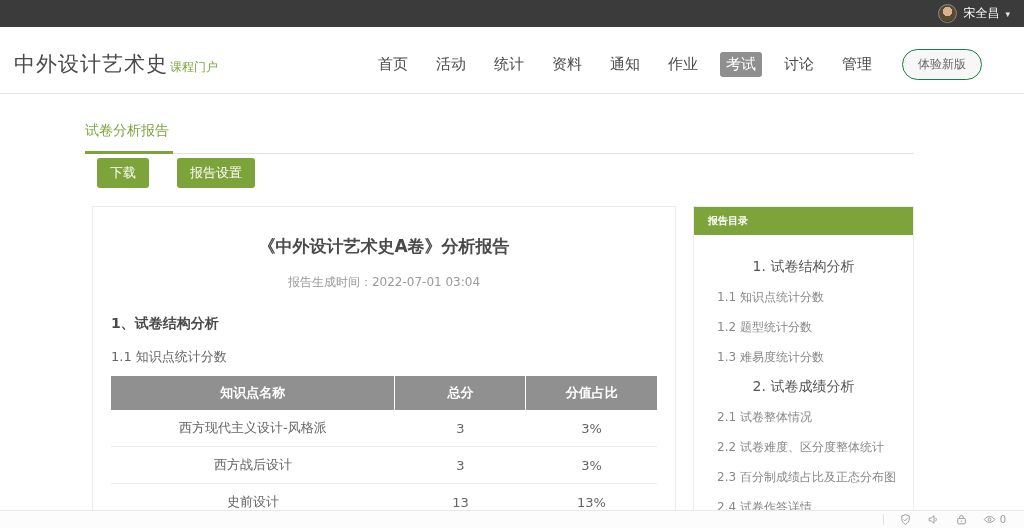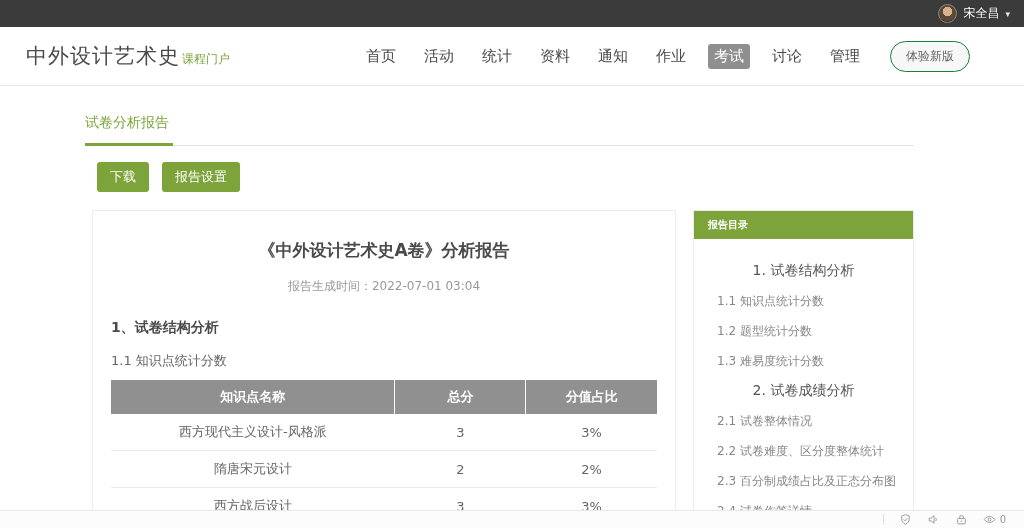--- a/index.html
+++ b/index.html
@@ -20,21 +20,21 @@
   .user { display: flex; align-items: center; gap: 6px; color: #fff; font-size: 12px; cursor: pointer; }
   .avatar {
     width: 19px; height: 19px; border-radius: 50%;
     background: radial-gradient(circle at 50% 38%, #d8b28b 0 34%, #5a4a33 35% 70%, #2e2a24 71% 100%);
     border: 1px solid #8a8a8a;
   }
   .caret { font-size: 9px; color: #e6e6e6; }
   
   .header {
     height: 59px; background: #fff; border-bottom: 1px solid #e6e6e6;
-    display: flex; align-items: center; padding: 0 26px;
+    display: flex; align-items: center; padding: 0 14px; margin-top: 8px;
   }
   .logo { display: flex; align-items: flex-end; cursor: pointer; }
   .logo-title { font-size: 21px; color: #4a4a4a; letter-spacing: 1px; font-weight: 500; }
   .logo-sub { font-size: 12px; color: #7da33b; margin-left: 2px; margin-bottom: 2px; }
   .nav { margin-left: auto; display: flex; align-items: center; gap: 16px; }
   .nav-item { font-size: 15px; color: #4a4a4a; padding: 3px 6px; cursor: pointer; white-space: nowrap; }
   .nav-item.active { background: #8f8f8f; color: #fff; border-radius: 3px; }
   .new-version {
     margin-left: 24px; margin-right: 28px;
     font-size: 12px; color: #666;
@@ -42,21 +42,21 @@
     padding: 6px 15px; cursor: pointer; white-space: nowrap;
   }
   
   .content { width: 829px; margin-left: 85px; }
   .tabbar { margin-top: 26px; border-bottom: 1px solid #e3e3e3; }
   .tab {
     display: inline-block; color: #7da33b; font-size: 14px;
     padding: 0 4px 11px 0; border-bottom: 3px solid #7da33b;
     margin-bottom: -1px; cursor: pointer;
   }
-  .toolbar { margin-top: 16px; margin-left: 12px; display: flex; gap: 13px; }
+  .toolbar { margin-top: 4px; margin-left: 12px; display: flex; gap: 28px; }
   .btn {
     background: #7da33b; color: #fff; border: none; border-radius: 3px;
     font-size: 13px; padding: 6px 13px; cursor: pointer;
     font-family: inherit;
   }
   .columns { display: flex; align-items: flex-start; margin-top: 18px; }
   
   .main-card {
     width: 584px; margin-left: 7px; min-height: 420px;
     background: #fff; border: 1px solid #ececec;
@@ -155,25 +155,20 @@
             <th>知识点名称</th>
             <th>总分</th>
             <th>分值占比</th>
           </tr>
         </thead>
         <tbody>
           <tr>
             <td>西方现代主义设计-风格派</td>
             <td>3</td>
             <td>3%</td>
-          </tr>
-          <tr>
-            <td>隋唐宋元设计</td>
-            <td>2</td>
-            <td>2%</td>
           </tr>
           <tr>
             <td>西方战后设计</td>
             <td>3</td>
             <td>3%</td>
           </tr>
           <tr>
             <td>史前设计</td>
             <td>13</td>
             <td>13%</td>

